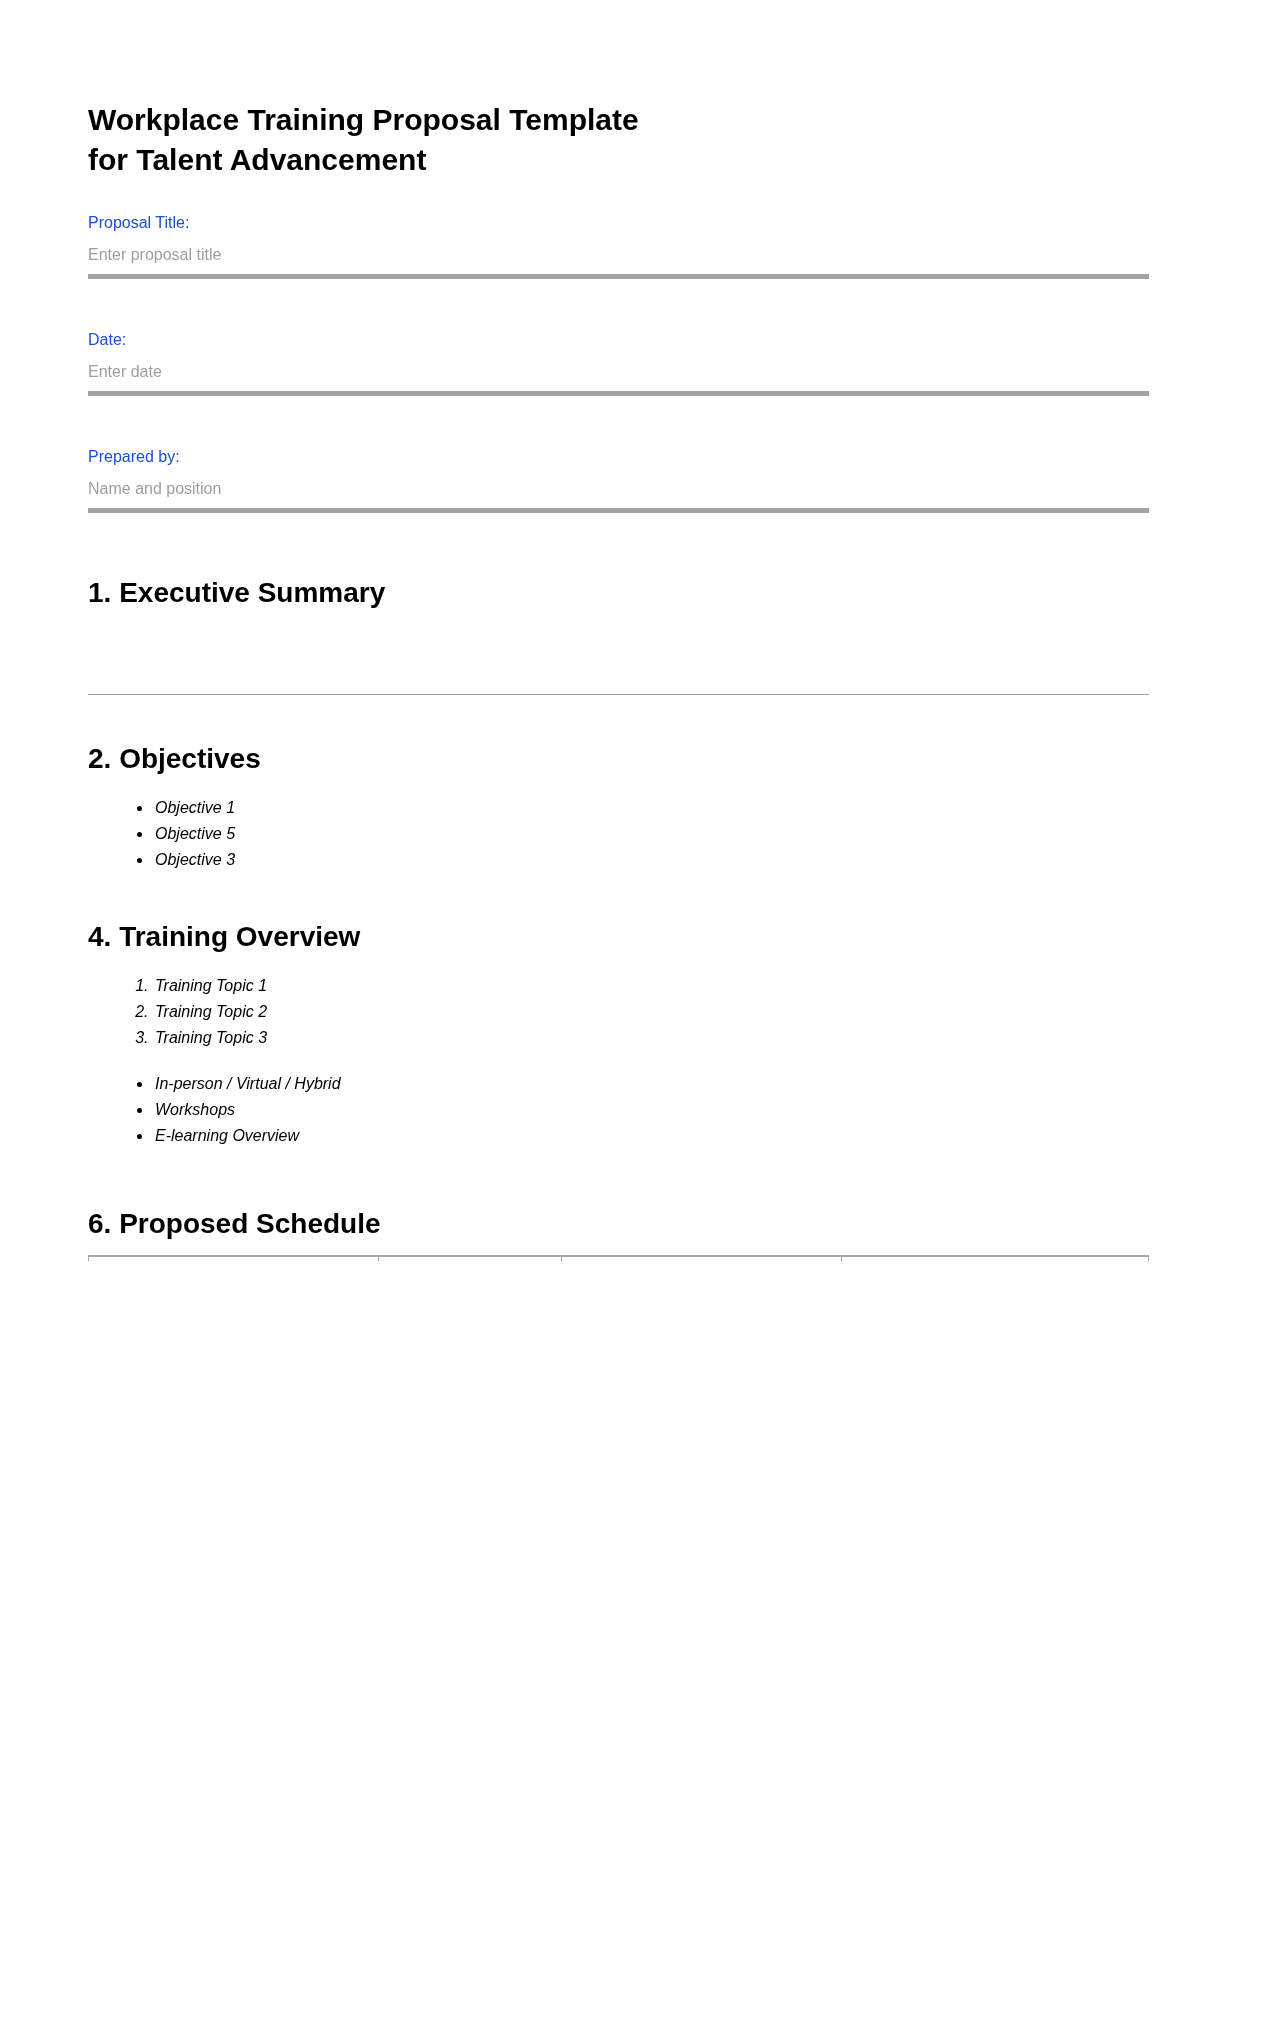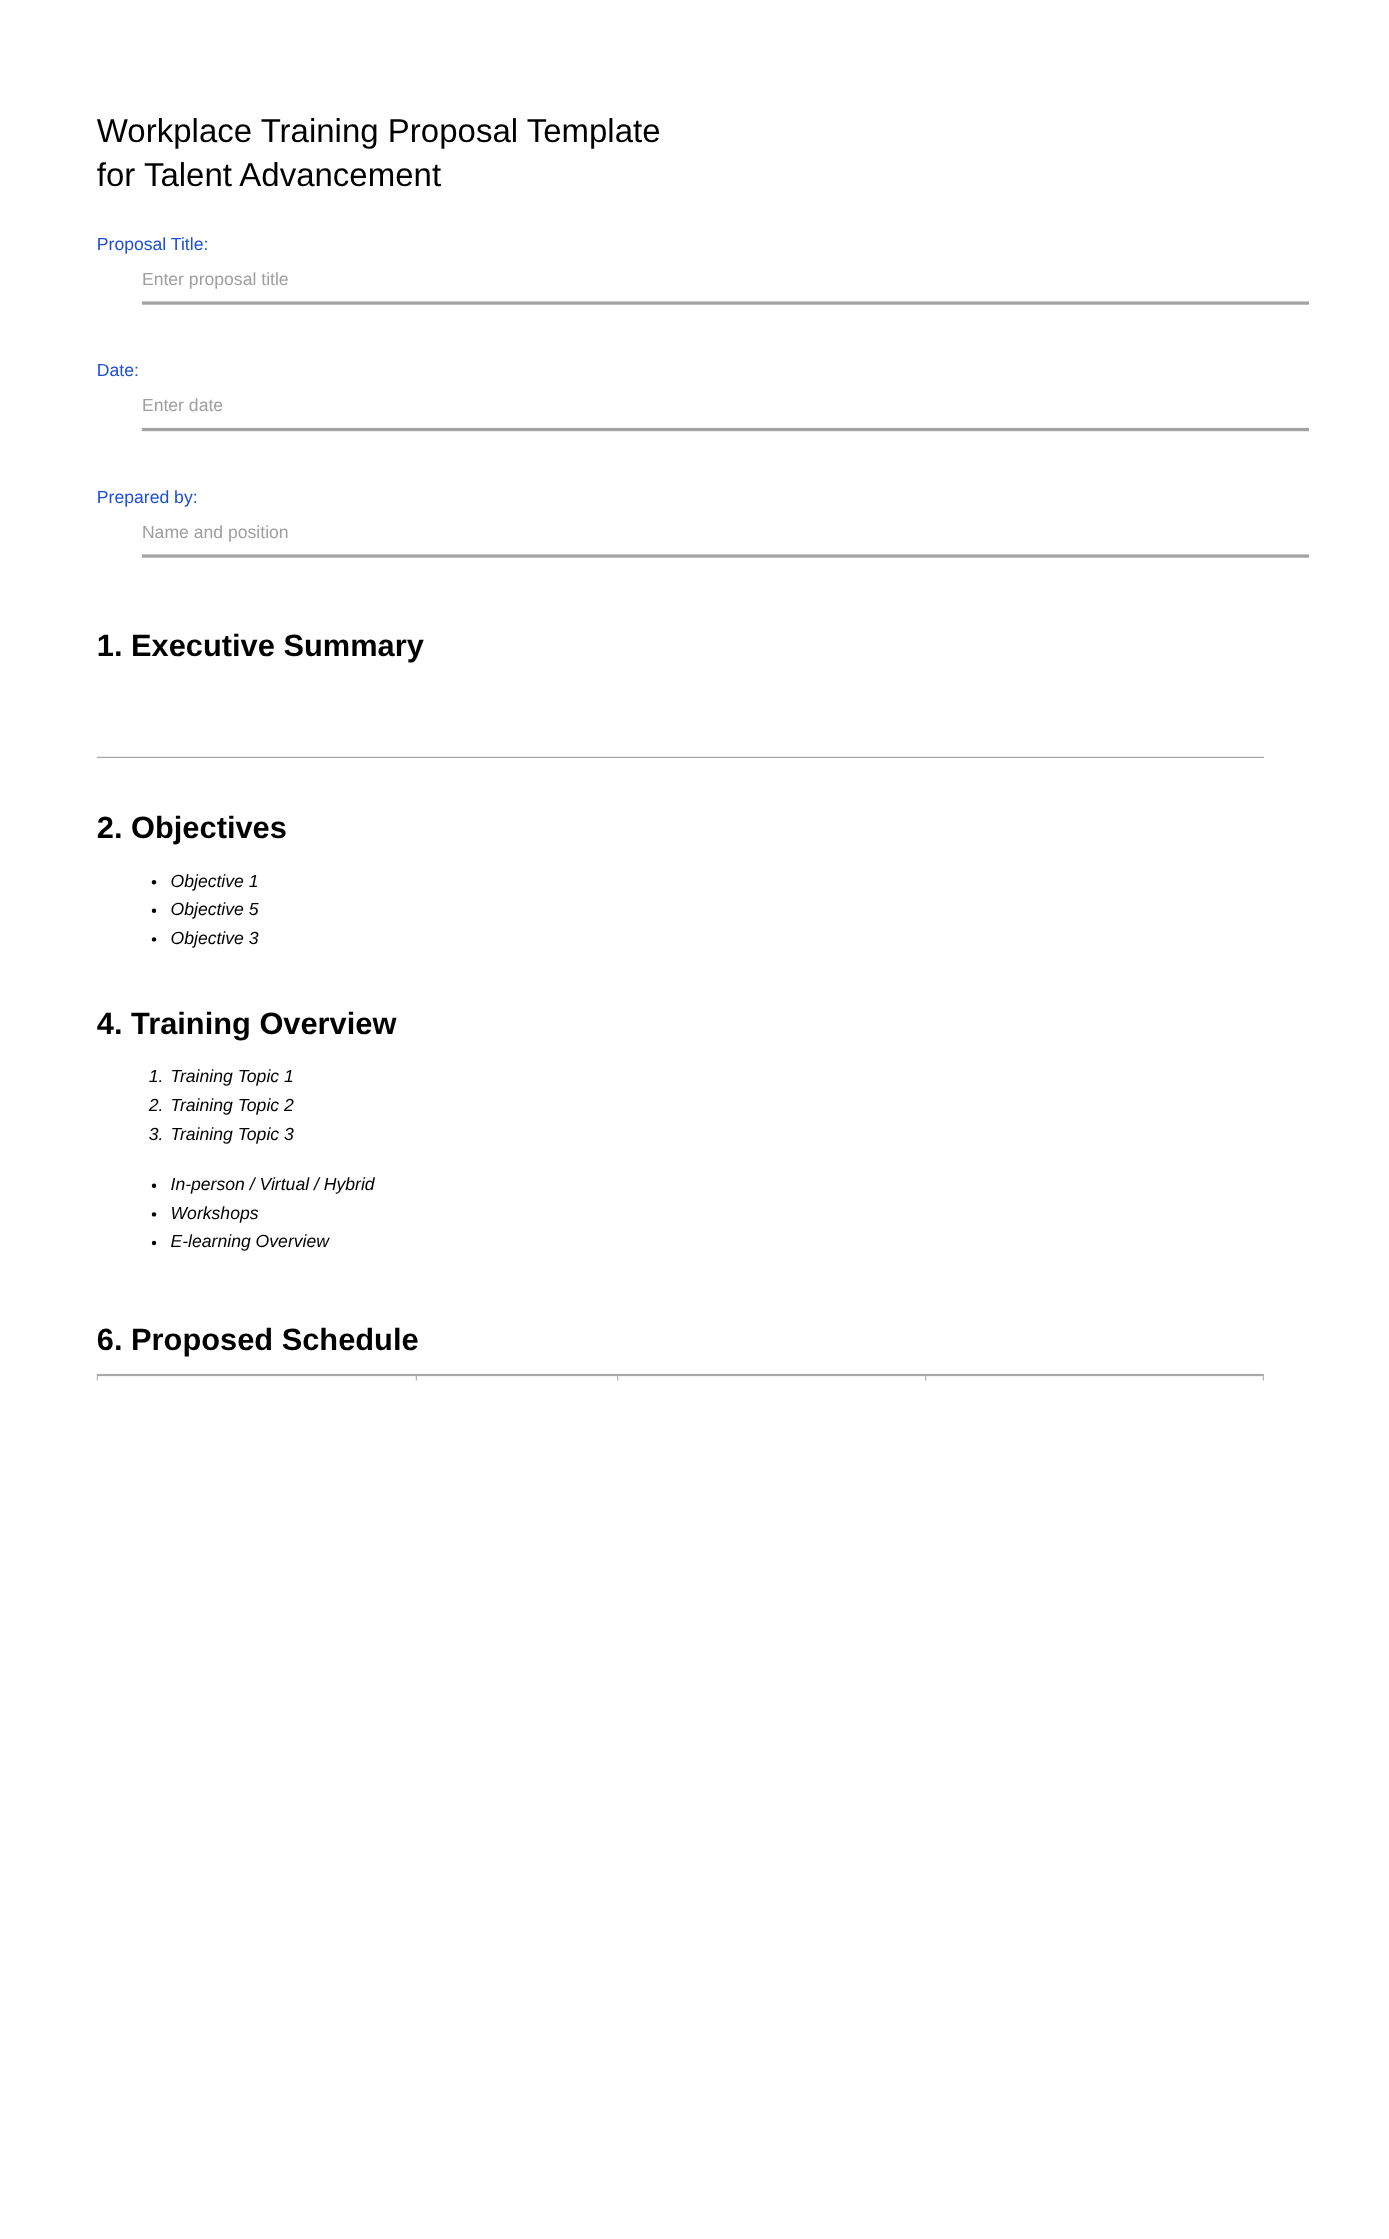--- a/index.html
+++ b/index.html
@@ -10,47 +10,46 @@
     font-family: "Liberation Sans", "DejaVu Sans", sans-serif;
   }
   .page {
     width: 1061px;
     margin-left: 88px;
     padding-top: 100px;
     padding-bottom: 700px; 
   }
   h1.doc-title {
     font-size: 30px;
-    font-weight: normal;
+    font-weight: bold;
     line-height: 40px;
     margin: 0 0 34px 0;
     letter-spacing: 0;
   }
   h1.doc-title span { display: block; }
 
   .form-group { margin-bottom: 52px; }
   .form-group label {
     display: block;
     font-size: 16px;
     color: #1d4ed8;
     margin-bottom: 10px;
   }
   .line-input {
     display: block;
     width: 100%;
     box-sizing: border-box;
     border: none;
-    border-bottom: 3px solid #a3a3a3;
+    border-bottom: 5px solid #a3a3a3;
     font-family: "Liberation Sans", "DejaVu Sans", sans-serif;
     font-size: 16px;
     color: #000000;
     padding: 4px 0 10px 0;
     outline: none;
     background: transparent;
-    margin-left: 41px;
   }
   .line-input::placeholder { color: #9e9e9e; opacity: 1; }
 
   h2.section-heading {
     font-size: 28px;
     font-weight: bold;
     margin: 48px 0 0 0;
   }
   h2.section-heading.gap-lg { margin-top: 59px; }
 

